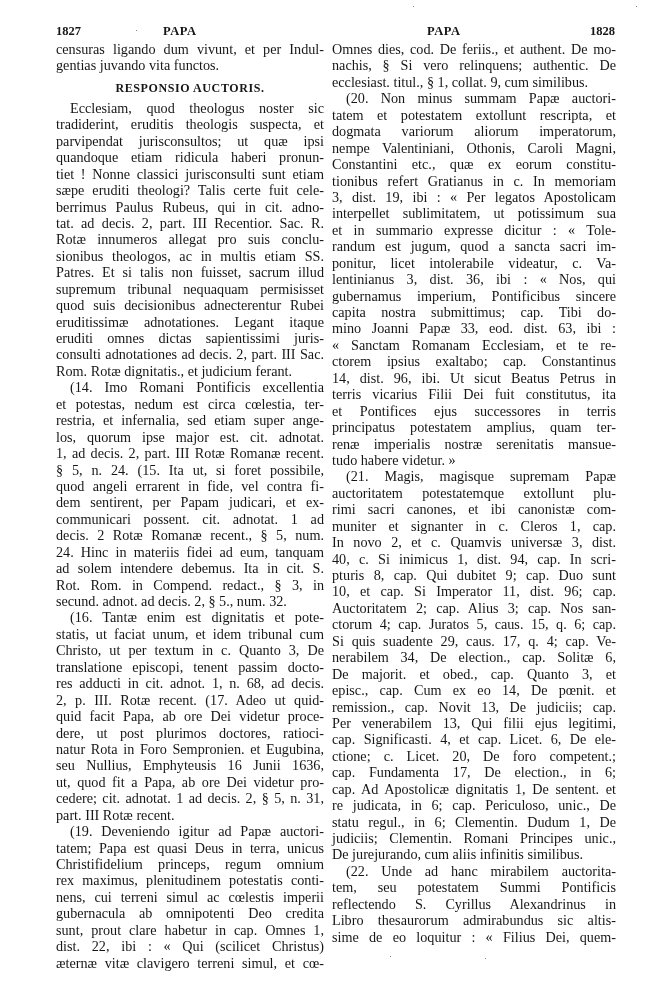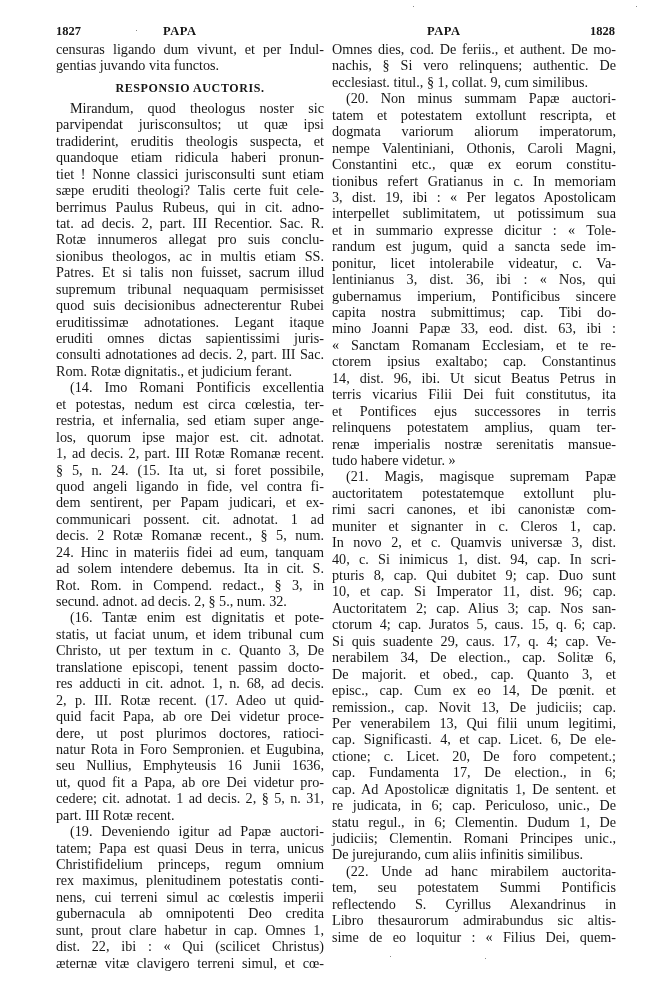--- a/index.html
+++ b/index.html
@@ -30,44 +30,44 @@
     <span class="hdr-num-l">1827</span>
     <span class="hdr-title-l">PAPA</span>
     <span class="hdr-title-r">PAPA</span>
     <span class="hdr-num-r">1828</span>
   </div>
 
   <div class="col col-left" id="col-left">
       <span class="line">censuras ligando dum vivunt, et per Indul-</span>
       <span class="line last">gentias juvando vita functos.</span>
       <span class="line center">RESPONSIO AUCTORIS.</span>
-      <span class="line ind">Mirandum, quod theologus noster sic</span>
+      <span class="line ind">Ecclesiam, quod theologus noster sic</span>
+      <span class="line">tradiderint, eruditis theologis suspecta, et</span>
       <span class="line">parvipendat jurisconsultos; ut quæ ipsi</span>
-      <span class="line">tradiderint, eruditis theologis suspecta, et</span>
       <span class="line">quandoque etiam ridicula haberi pronun-</span>
       <span class="line">tiet ! Nonne classici jurisconsulti sunt etiam</span>
       <span class="line">sæpe eruditi theologi? Talis certe fuit cele-</span>
       <span class="line">berrimus Paulus Rubeus, qui in cit. adno-</span>
       <span class="line">tat. ad decis. 2, part. III Recentior. Sac. R.</span>
       <span class="line">Rotæ innumeros allegat pro suis conclu-</span>
       <span class="line">sionibus theologos, ac in multis etiam SS.</span>
       <span class="line">Patres. Et si talis non fuisset, sacrum illud</span>
       <span class="line">supremum tribunal nequaquam permisisset</span>
       <span class="line">quod suis decisionibus adnecterentur Rubei</span>
       <span class="line">eruditissimæ adnotationes. Legant itaque</span>
       <span class="line">eruditi omnes dictas sapientissimi juris-</span>
       <span class="line">consulti adnotationes ad decis. 2, part. III Sac.</span>
       <span class="line last">Rom. Rotæ dignitatis., et judicium ferant.</span>
       <span class="line ind">(14. Imo Romani Pontificis excellentia</span>
       <span class="line">et potestas, nedum est circa cœlestia, ter-</span>
       <span class="line">restria, et infernalia, sed etiam super ange-</span>
       <span class="line">los, quorum ipse major est. cit. adnotat.</span>
       <span class="line">1, ad decis. 2, part. III Rotæ Romanæ recent.</span>
       <span class="line">§ 5, n. 24. (15. Ita ut, si foret possibile,</span>
-      <span class="line">quod angeli ligando in fide, vel contra fi-</span>
+      <span class="line">quod angeli errarent in fide, vel contra fi-</span>
       <span class="line">dem sentirent, per Papam judicari, et ex-</span>
       <span class="line">communicari possent. cit. adnotat. 1 ad</span>
       <span class="line">decis. 2 Rotæ Romanæ recent., § 5, num.</span>
       <span class="line">24. Hinc in materiis fidei ad eum, tanquam</span>
       <span class="line">ad solem intendere debemus. Ita in cit. S.</span>
       <span class="line">Rot. Rom. in Compend. redact., § 3, in</span>
       <span class="line last">secund. adnot. ad decis. 2, § 5., num. 32.</span>
       <span class="line ind">(16. Tantæ enim est dignitatis et pote-</span>
       <span class="line">statis, ut faciat unum, et idem tribunal cum</span>
       <span class="line">Christo, ut per textum in c. Quanto 3, De</span>
@@ -97,50 +97,50 @@
       <span class="line last">ecclesiast. titul., § 1, collat. 9, cum similibus.</span>
       <span class="line ind">(20. Non minus summam Papæ auctori-</span>
       <span class="line">tatem et potestatem extollunt rescripta, et</span>
       <span class="line">dogmata variorum aliorum imperatorum,</span>
       <span class="line">nempe Valentiniani, Othonis, Caroli Magni,</span>
       <span class="line">Constantini etc., quæ ex eorum constitu-</span>
       <span class="line">tionibus refert Gratianus in c. In memoriam</span>
       <span class="line">3, dist. 19, ibi : « Per legatos Apostolicam</span>
       <span class="line">interpellet sublimitatem, ut potissimum sua</span>
       <span class="line">et in summario expresse dicitur : « Tole-</span>
-      <span class="line">randum est jugum, quid a sancta sede im-</span>
+      <span class="line">randum est jugum, quod a sancta sacri im-</span>
       <span class="line">ponitur, licet intolerabile videatur, c. Va-</span>
       <span class="line">lentinianus 3, dist. 36, ibi : « Nos, qui</span>
       <span class="line">gubernamus imperium, Pontificibus sincere</span>
       <span class="line">capita nostra submittimus; cap. Tibi do-</span>
       <span class="line">mino Joanni Papæ 33, eod. dist. 63, ibi :</span>
       <span class="line">« Sanctam Romanam Ecclesiam, et te re-</span>
       <span class="line">ctorem ipsius exaltabo; cap. Constantinus</span>
       <span class="line">14, dist. 96, ibi. Ut sicut Beatus Petrus in</span>
       <span class="line">terris vicarius Filii Dei fuit constitutus, ita</span>
       <span class="line">et Pontifices ejus successores in terris</span>
-      <span class="line">relinquens potestatem amplius, quam ter-</span>
+      <span class="line">principatus potestatem amplius, quam ter-</span>
       <span class="line">renæ imperialis nostræ serenitatis mansue-</span>
       <span class="line last">tudo habere videtur. »</span>
       <span class="line ind">(21. Magis, magisque supremam Papæ</span>
       <span class="line">auctoritatem potestatemque extollunt plu-</span>
       <span class="line">rimi sacri canones, et ibi canonistæ com-</span>
       <span class="line">muniter et signanter in c. Cleros 1, cap.</span>
       <span class="line">In novo 2, et c. Quamvis universæ 3, dist.</span>
       <span class="line">40, c. Si inimicus 1, dist. 94, cap. In scri-</span>
       <span class="line">pturis 8, cap. Qui dubitet 9; cap. Duo sunt</span>
       <span class="line">10, et cap. Si Imperator 11, dist. 96; cap.</span>
       <span class="line">Auctoritatem 2; cap. Alius 3; cap. Nos san-</span>
       <span class="line">ctorum 4; cap. Juratos 5, caus. 15, q. 6; cap.</span>
       <span class="line">Si quis suadente 29, caus. 17, q. 4; cap. Ve-</span>
       <span class="line">nerabilem 34, De election., cap. Solitæ 6,</span>
       <span class="line">De majorit. et obed., cap. Quanto 3, et</span>
       <span class="line">episc., cap. Cum ex eo 14, De pœnit. et</span>
       <span class="line">remission., cap. Novit 13, De judiciis; cap.</span>
-      <span class="line">Per venerabilem 13, Qui filii unum legitimi,</span>
+      <span class="line">Per venerabilem 13, Qui filii ejus legitimi,</span>
       <span class="line">cap. Significasti. 4, et cap. Licet. 6, De ele-</span>
       <span class="line">ctione; c. Licet. 20, De foro competent.;</span>
       <span class="line">cap. Fundamenta 17, De election., in 6;</span>
       <span class="line">cap. Ad Apostolicæ dignitatis 1, De sentent. et</span>
       <span class="line">re judicata, in 6; cap. Periculoso, unic., De</span>
       <span class="line">statu regul., in 6; Clementin. Dudum 1, De</span>
       <span class="line">judiciis; Clementin. Romani Principes unic.,</span>
       <span class="line last">De jurejurando, cum aliis infinitis similibus.</span>
       <span class="line ind">(22. Unde ad hanc mirabilem auctorita-</span>
       <span class="line">tem, seu potestatem Summi Pontificis</span>

